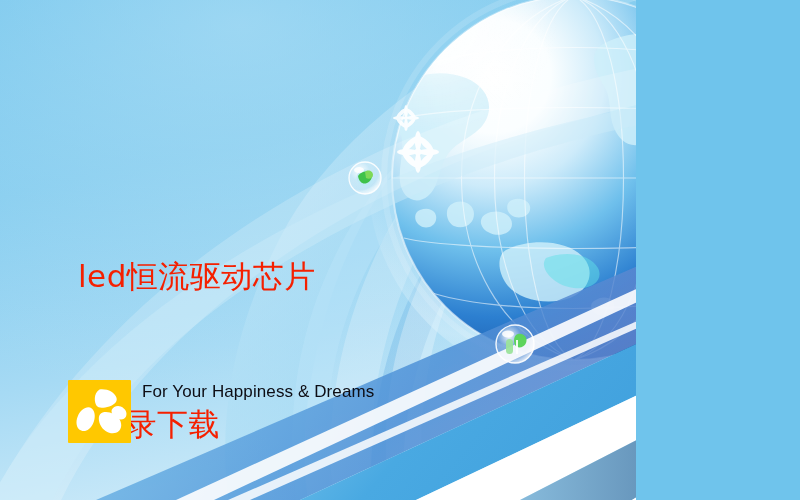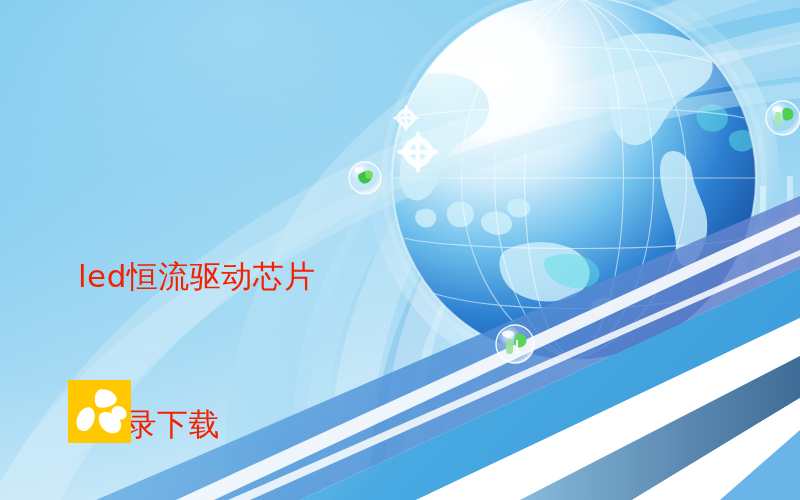--- a/index.html
+++ b/index.html
@@ -2,21 +2,21 @@
 <html><head>
 <meta charset="utf-8">
 <style>
   html,body{margin:0;padding:0;}
   body{
     width:800px;height:500px;overflow:hidden;
     font-family:"Liberation Sans","DejaVu Sans",sans-serif;
     background:#6FC4EC;
   }
   #poster{
-    position:relative;width:800px;height:500px;overflow:hidden;
+    position:relative;width:636px;height:500px;overflow:hidden;
     background:linear-gradient(160deg,#6CC2EB 0%,#7BC9EE 28%,#93D3F1 58%,#B2DFF5 82%,#CBEAF8 100%);
   }
   .layer{position:absolute;inset:0;pointer-events:none;}
   svg.layer{width:800px;height:500px;display:block;}
 
   
   #headline{
     position:absolute;left:78px;top:160px;z-index:40;
     color:#F52000;
     font-size:31px;line-height:1.5;
@@ -289,16 +289,17 @@
     <div id="logo-mark">
       <svg width="63" height="63" viewBox="0 0 63 63" aria-hidden="true">
 
         <path d="M31.5,9.5 C39.5,8.6 46.5,12.2 48.4,17.6 C49.8,21.6 46.8,24.8 41.3,26.4 C35.8,28 30.4,28.4 28.6,25.8 C26.4,22.6 25.2,13.6 31.5,9.5 Z" fill="#FFFFFF"></path>
         <path d="M52.8,26.5 C57.4,28.5 59.6,32.8 58,36.4 C56.5,39.7 52.4,40.3 48.6,38.2 C44.8,36.1 42.6,32.4 43.9,29.5 C45.1,26.8 49.2,24.9 52.8,26.5 Z" fill="#FFFFFF"></path>
         <path d="M23.8,28.6 C27.2,31.4 27.8,38 25,43.8 C22.4,49.2 17.6,52.4 13.2,50.6 C8.6,48.8 7.2,42.4 9.8,36.2 C12.6,29.6 19.4,25 23.8,28.6 Z" fill="#FFFFFF"></path>
         <path d="M34.6,32.4 C40.6,30.8 48.2,33.8 51.6,39.6 C54.8,45.2 53.2,51.2 48,52.8 C42.4,54.6 35.2,51.2 32.4,45 C29.8,39.2 30.4,33.6 34.6,32.4 Z" fill="#FFFFFF"></path>
       </svg>
     </div>
     <div id="logo-words">
+      <div id="tagline">For Your Happiness &amp; Dreams</div>
     </div>
   </div>
 
 </div>
 
 </body></html>

